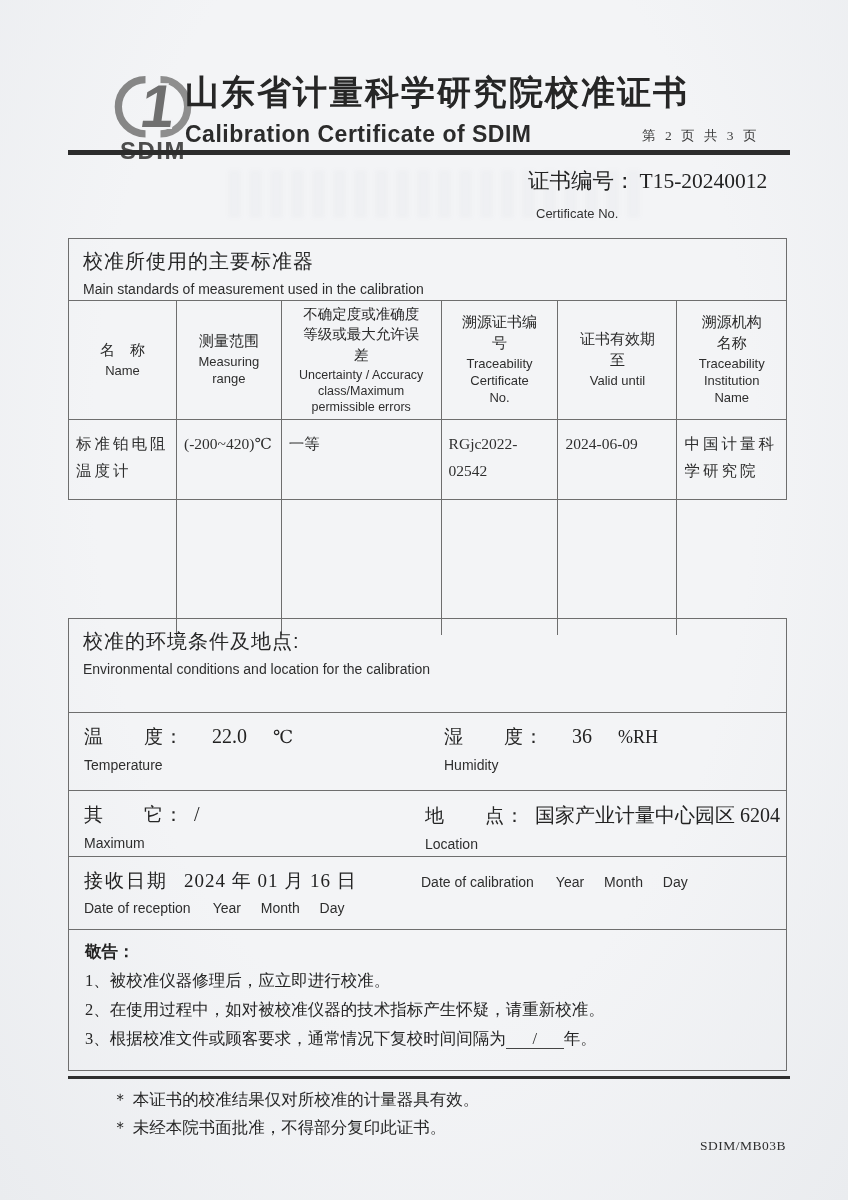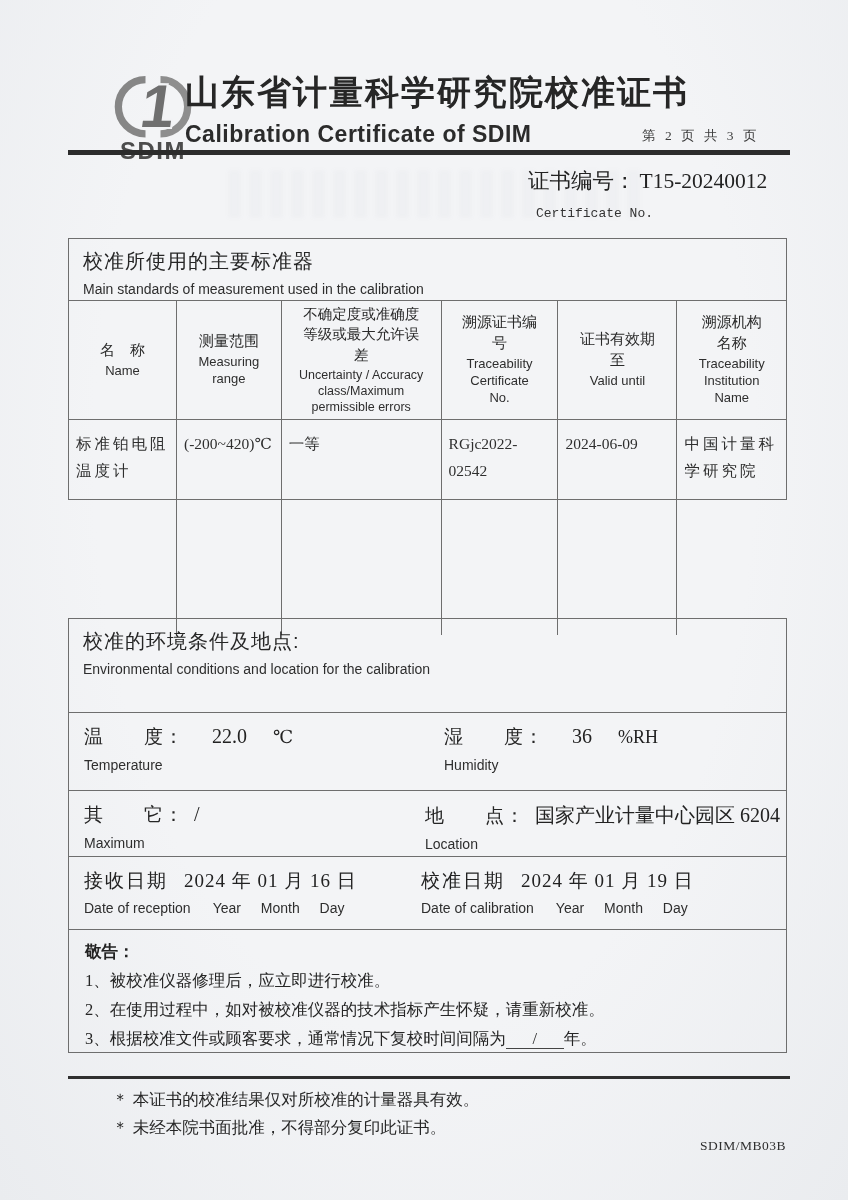--- a/index.html
+++ b/index.html
@@ -8,21 +8,21 @@
     font-family:"Liberation Serif","DejaVu Serif",serif;
     color:#2e2e2e;
     background:#eceef0;
     position:relative;
     overflow:hidden;
   }
   .page {
     position:absolute; inset:0;
     background:radial-gradient(ellipse at 50% 38%, #f3f4f6 55%, #eaecef 100%);
   }
-  .sans { font-family:Liberation Mono, monospace; }
+  .sans { font-family:Liberation Sans, sans-serif; }
 
   
   .logo { position:absolute; left:94px; top:62px; width:118px; height:100px; }
   .header-titles { position:absolute; left:185px; top:70px; width:560px; text-align:left; }
   .title-zh { font-size:34px; font-weight:600; letter-spacing:2px; color:#262626; white-space:nowrap; }
   .title-en { margin-top:5px; font-family:"Liberation Sans","DejaVu Sans",sans-serif;
               font-size:23px; font-weight:700; color:#2b2b2b; letter-spacing:0.5px; }
   .page-info { position:absolute; left:642px; top:127px; font-size:13.5px; letter-spacing:3px; color:#3c3c3c; }
   .double-rule { position:absolute; left:68px; top:150px; width:722px; height:4px;
                  border-top:3px solid #2c2c2c; border-bottom:2px solid #2c2c2c; }
@@ -30,21 +30,21 @@
            background:repeating-linear-gradient(90deg, rgba(125,135,155,0.07) 0 13px, rgba(0,0,0,0) 13px 21px);
            filter:blur(2px); }
   .cert-no { position:absolute; left:528px; top:166px; font-size:21.5px; color:#222; white-space:nowrap; }
   .cert-no .val { margin-left:4px; }
   .cert-no-en { position:absolute; left:536px; top:206px; font-size:13px; color:#333; }
 
   
   .box { position:absolute; left:68px; width:719px; border:1px solid #6e6e6e; background:transparent; }
   .box-a { top:238px; height:262px; }
   .box-b { top:618px; height:312px; }
-  .box-c { top:929px; height:124px; padding:7px 16px 8px 16px; }
+  .box-c { top:929px; height:142px; padding:7px 16px 8px 16px; }
 
   .sec-title-zh { font-family:"Liberation Sans","DejaVu Sans",sans-serif;
                   font-size:20px; font-weight:500; letter-spacing:1px; color:#262626;
                   padding:9px 0 0 14px; }
   .sec-title-en { font-family:Liberation Sans, sans-serif;
                   font-size:14px; color:#2e2e2e; padding:6px 0 0 14px; }
 
   
   .std-table { position:absolute; left:0; top:61px; width:100%;
                border-collapse:collapse; table-layout:fixed;
@@ -215,23 +215,20 @@
     <div class="env-row row-c">
       <div class="env-cell half-l">
         <div>
           <span class="date-label">接收日期</span><span class="date-value">2024 年 01 月 16 日</span>
         </div>
         <div class="date-en">
           <span>Date of reception</span><span class="date-units">Year Month Day</span>
         </div>
       </div>
       <div class="env-cell half-r">
-        <div>
-          <span class="date-label">校准日期</span><span class="date-value">2024 年 01 月 19 日</span>
-        </div>
         <div class="date-en">
           <span>Date of calibration</span><span class="date-units">Year Month Day</span>
         </div>
       </div>
     </div>
   </div>
 
   <div class="box box-c">
     <div class="notice-title">敬告：</div>
     <div class="notice-item">1、被校准仪器修理后，应立即进行校准。</div>

